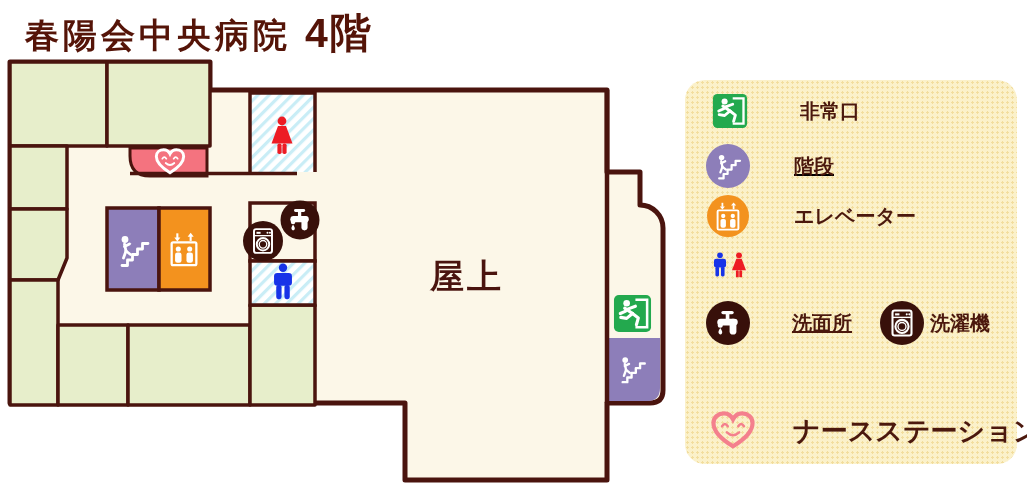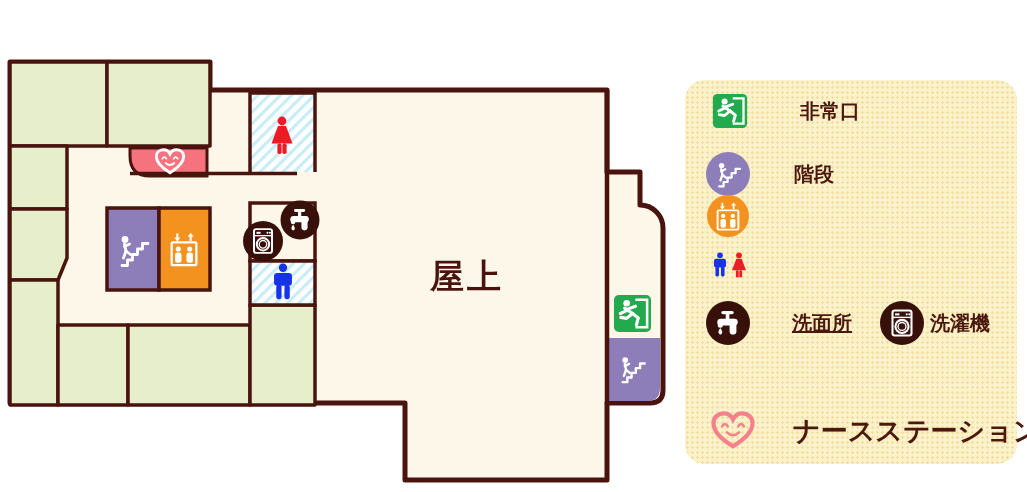--- a/index.html
+++ b/index.html
@@ -108,20 +108,23 @@
       <path d="M 24,37 C 10,28.5 3.5,21 3.5,12.8 C 3.5,6 9,2.5 14.5,2.5 C 18.7,2.5 22,4.8 24,8.8 C 26,4.8 29.3,2.5 33.5,2.5 C 39,2.5 44.5,6 44.5,12.8 C 44.5,21 38,28.5 24,37 Z" fill="none" stroke="currentColor" stroke-width="4.4"></path>
       <path d="M 12.5,16 Q 15.5,11.5 18.5,16" fill="none" stroke="currentColor" stroke-width="2.6" stroke-linecap="round"></path>
       <path d="M 29.5,16 Q 32.5,11.5 35.5,16" fill="none" stroke="currentColor" stroke-width="2.6" stroke-linecap="round"></path>
       <path d="M 17.5,22.5 Q 24,28.5 30.5,22.5" fill="none" stroke="currentColor" stroke-width="2.6" stroke-linecap="round"></path>
     </symbol>
   </defs>
 </svg>
 
 <div class="stage">
 
+  <div class="title">
+    <span>春陽会中央病院</span><span class="floor">4階</span>
+  </div>
 
   <svg class="map" width="1027" height="492" viewBox="0 0 1027 492">
 
     <path d="M 10,62 H 210 V 90 H 607 V 172 H 640 V 205 A 23 23 0 0 1 663 228 V 390 Q 663 403 650 403 H 607 V 480 H 405 V 403 H 10 Z" fill="#fcf7e8" stroke="#4a140e" stroke-width="5" stroke-linejoin="round"></path>
 
     <g fill="#e7eecb" stroke="#4a140e" stroke-width="3.5" stroke-linejoin="round">
       <rect x="10" y="62" width="97" height="84"></rect>
       <rect x="107" y="62" width="103" height="84"></rect>
       <rect x="10" y="146" width="57" height="63"></rect>
       <path d="M 10,209 H 67 V 258 L 58,280 H 10 Z"></path>
@@ -173,35 +176,36 @@
 
   <div class="legend">
 
     <div class="lrow" style="left:27px;top:13px;">
       <svg width="36" height="36">
           <use href="#sym-exit"></use>
         </svg>
       <span class="llabel" style="margin-left:52px;">非常口</span>
     </div>
 
-    <div class="lrow" style="left:21px;top:72px;">
+    <div class="lrow" style="left:21px;top:64px;text-decoration:underline;">
       <span class="circ c-purple" style="width:44px;height:44px;">
         <svg width="32" height="32">
             <use href="#sym-stairs"></use>
           </svg>
       </span>
       <span class="llabel" style="margin-left:44px;">階段</span>
     </div>
 
     <div class="lrow" style="left:22px;top:115px;">
       <span class="circ c-orange" style="width:42px;height:42px;">
         <svg width="32" height="32">
             <use href="#sym-elevator"></use>
           </svg>
       </span>
+      <span class="llabel" style="margin-left:45px;">エレベーター</span>
     </div>
 
     <div class="lrow" style="left:26px;top:168px;">
       <span style="display:flex;align-items:flex-end;">
         <svg width="18" height="35">
             <use href="#sym-man" fill="#1733e8"></use>
           </svg>
         <svg width="20" height="34">
             <use href="#sym-woman" fill="#ed1c24"></use>
           </svg>

